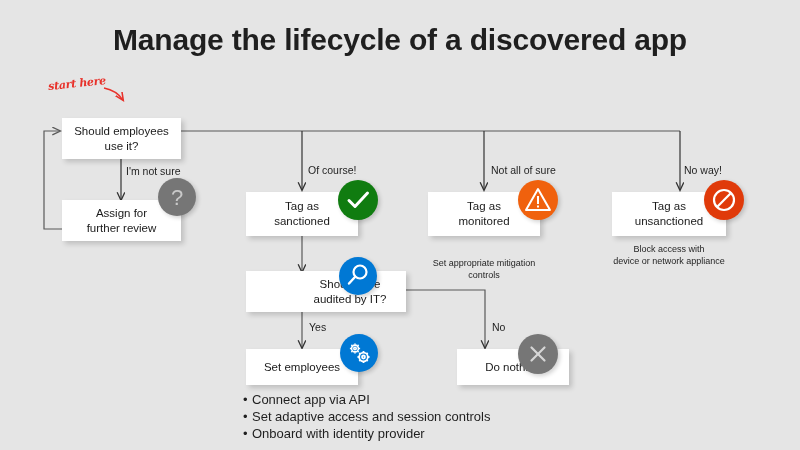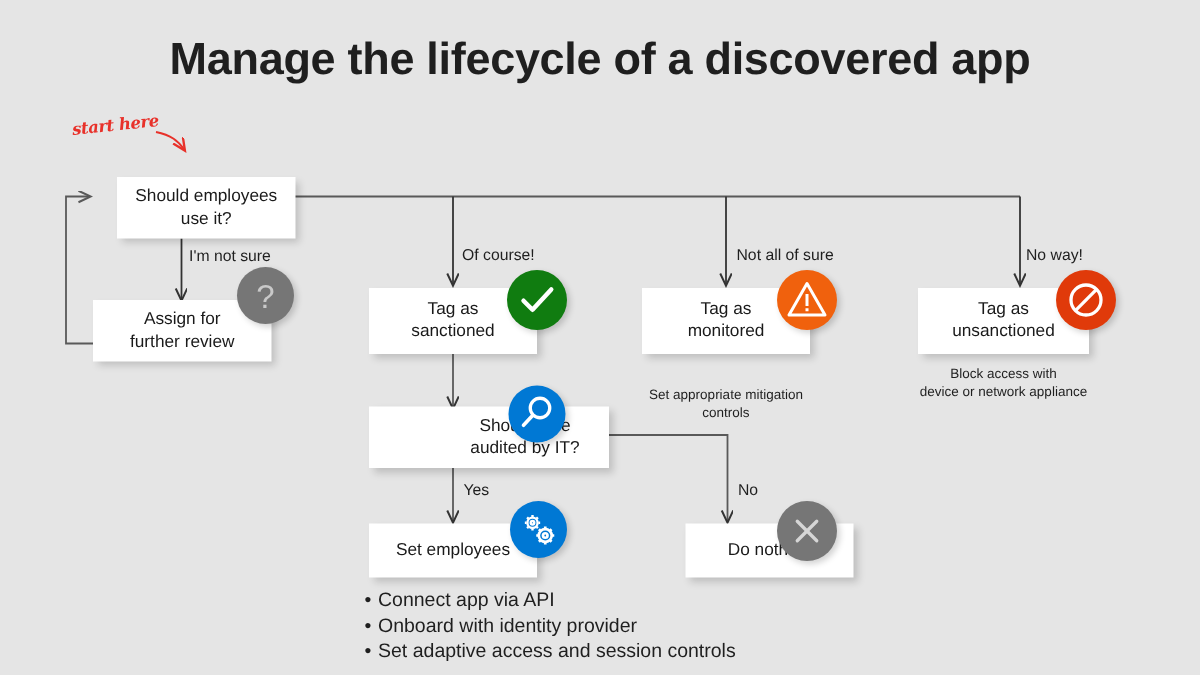--- a/index.html
+++ b/index.html
@@ -145,21 +145,21 @@
 
     <path d="M302,236 L302,272" fill="none" stroke="#595959" stroke-width="1.2" marker-end="url(#ah-dark)"></path>
 
     <path d="M302,312 L302,348" fill="none" stroke="#595959" stroke-width="1.2" marker-end="url(#ah-dark)"></path>
 
     <path d="M358,290 L485,290 L485,348" fill="none" stroke="#595959" stroke-width="1.2" marker-end="url(#ah-dark)"></path>
   </svg>
 
   <div class="start-note">start here</div>
 
-  <div class="node" style="left:62px; top:118px; width:119px; height:41px;margin-left:16px;">
+  <div class="node" style="left:62px; top:118px; width:119px; height:41px;">
     <span style="white-space:pre-line;">Should employees
 use it?</span>
   </div>
 
   <div class="node" style="left:62px; top:200px; width:119px; height:41px;">
     <span style="white-space:pre-line;">Assign for
 further review</span>
   </div>
 
   <div class="node" style="left:246px; top:192px; width:112px; height:44px;">
@@ -258,20 +258,20 @@
       <line x1="13.5" y1="13.5" x2="26.5" y2="26.5" stroke="#d6d6d6" stroke-width="2.2" stroke-linecap="round"></line>
       <line x1="26.5" y1="13.5" x2="13.5" y2="26.5" stroke="#d6d6d6" stroke-width="2.2" stroke-linecap="round"></line>
     </svg>
   </div>
 
   <div class="bullets">
     <div class="bullet-row">
       <span class="bullet-dot">•</span><span>Connect app via API</span>
     </div>
     <div class="bullet-row">
+      <span class="bullet-dot">•</span><span>Set adaptive access and session controls</span>
+    </div>
+    <div class="bullet-row">
       <span class="bullet-dot">•</span><span>Onboard with identity provider</span>
     </div>
-    <div class="bullet-row">
-      <span class="bullet-dot">•</span><span>Set adaptive access and session controls</span>
-    </div>
   </div>
 
 </div>
 
 </body></html>

